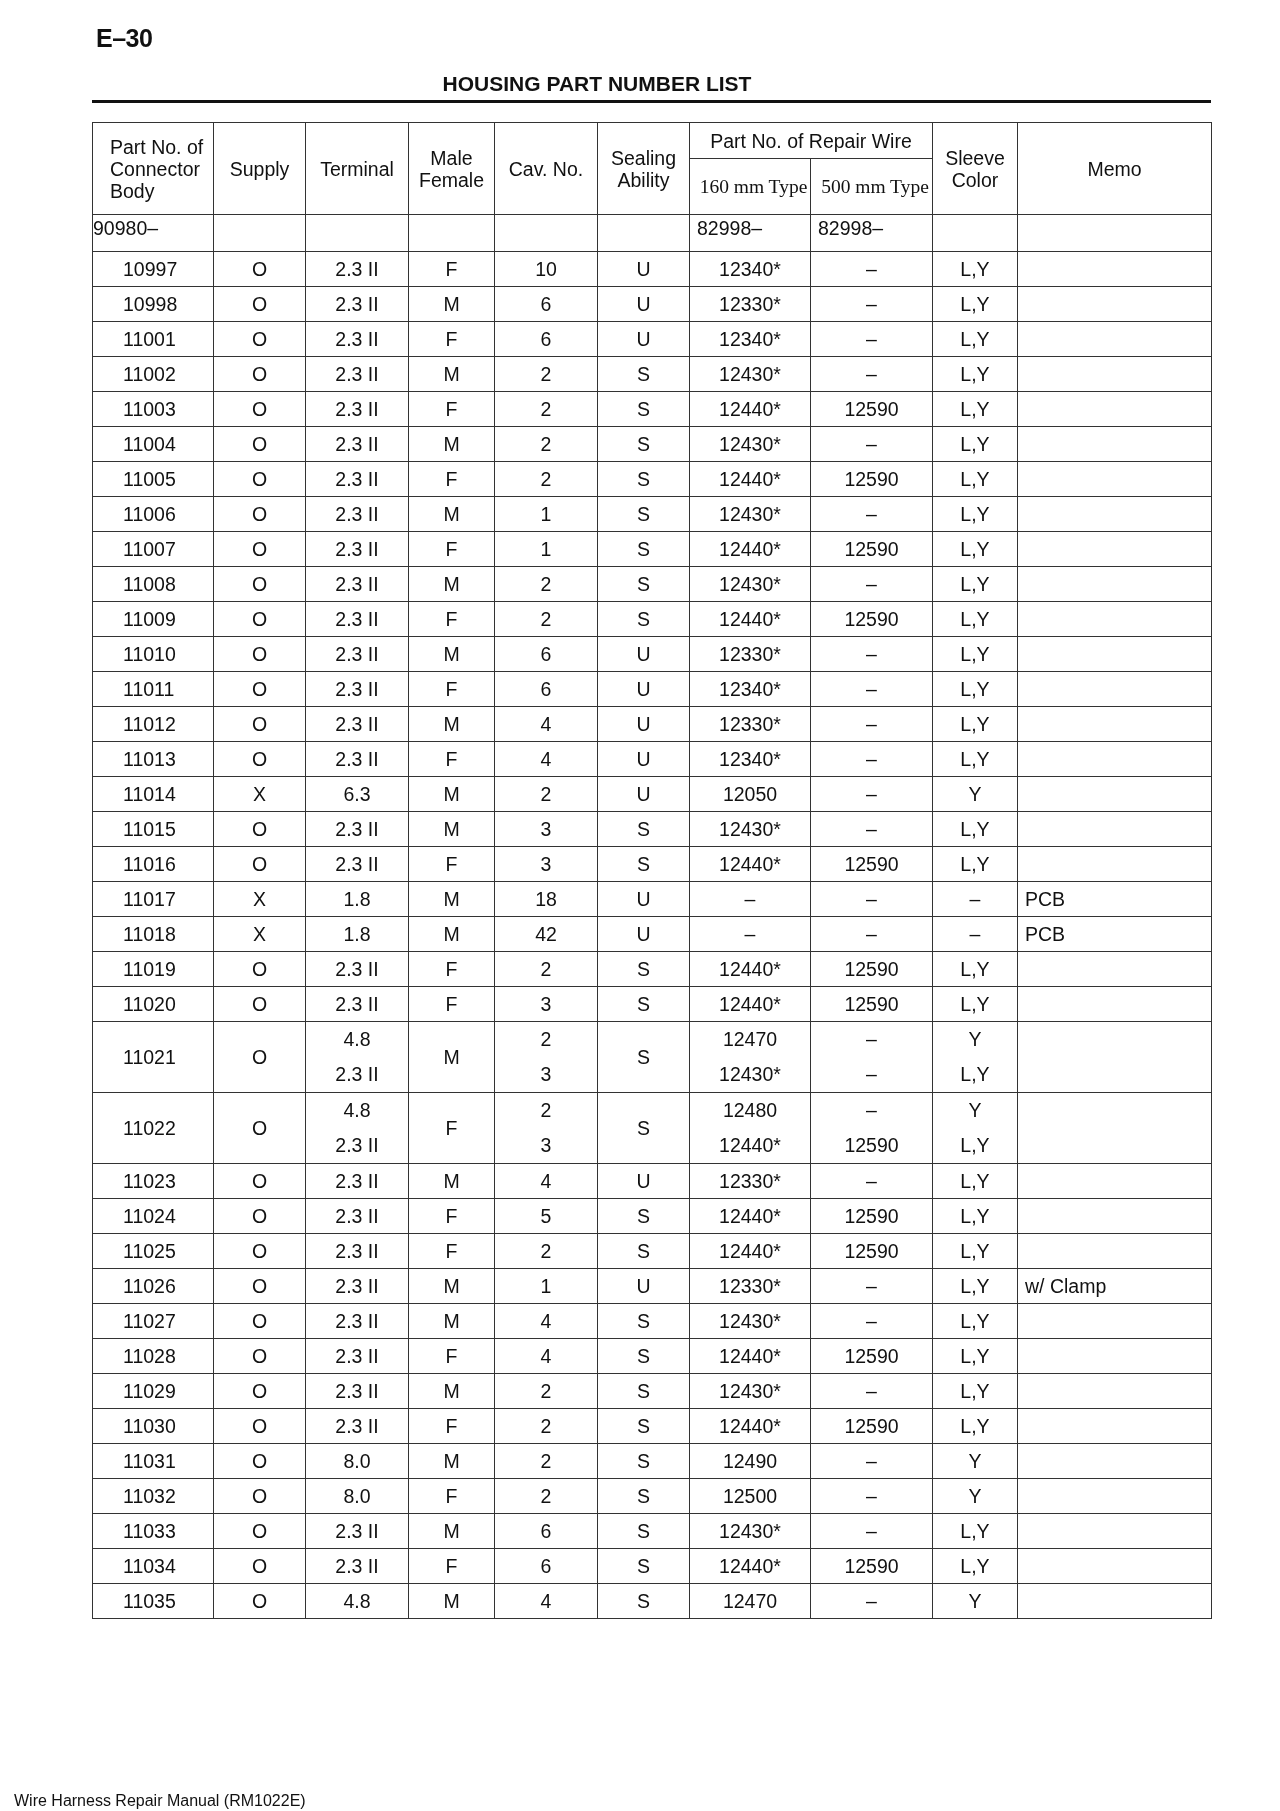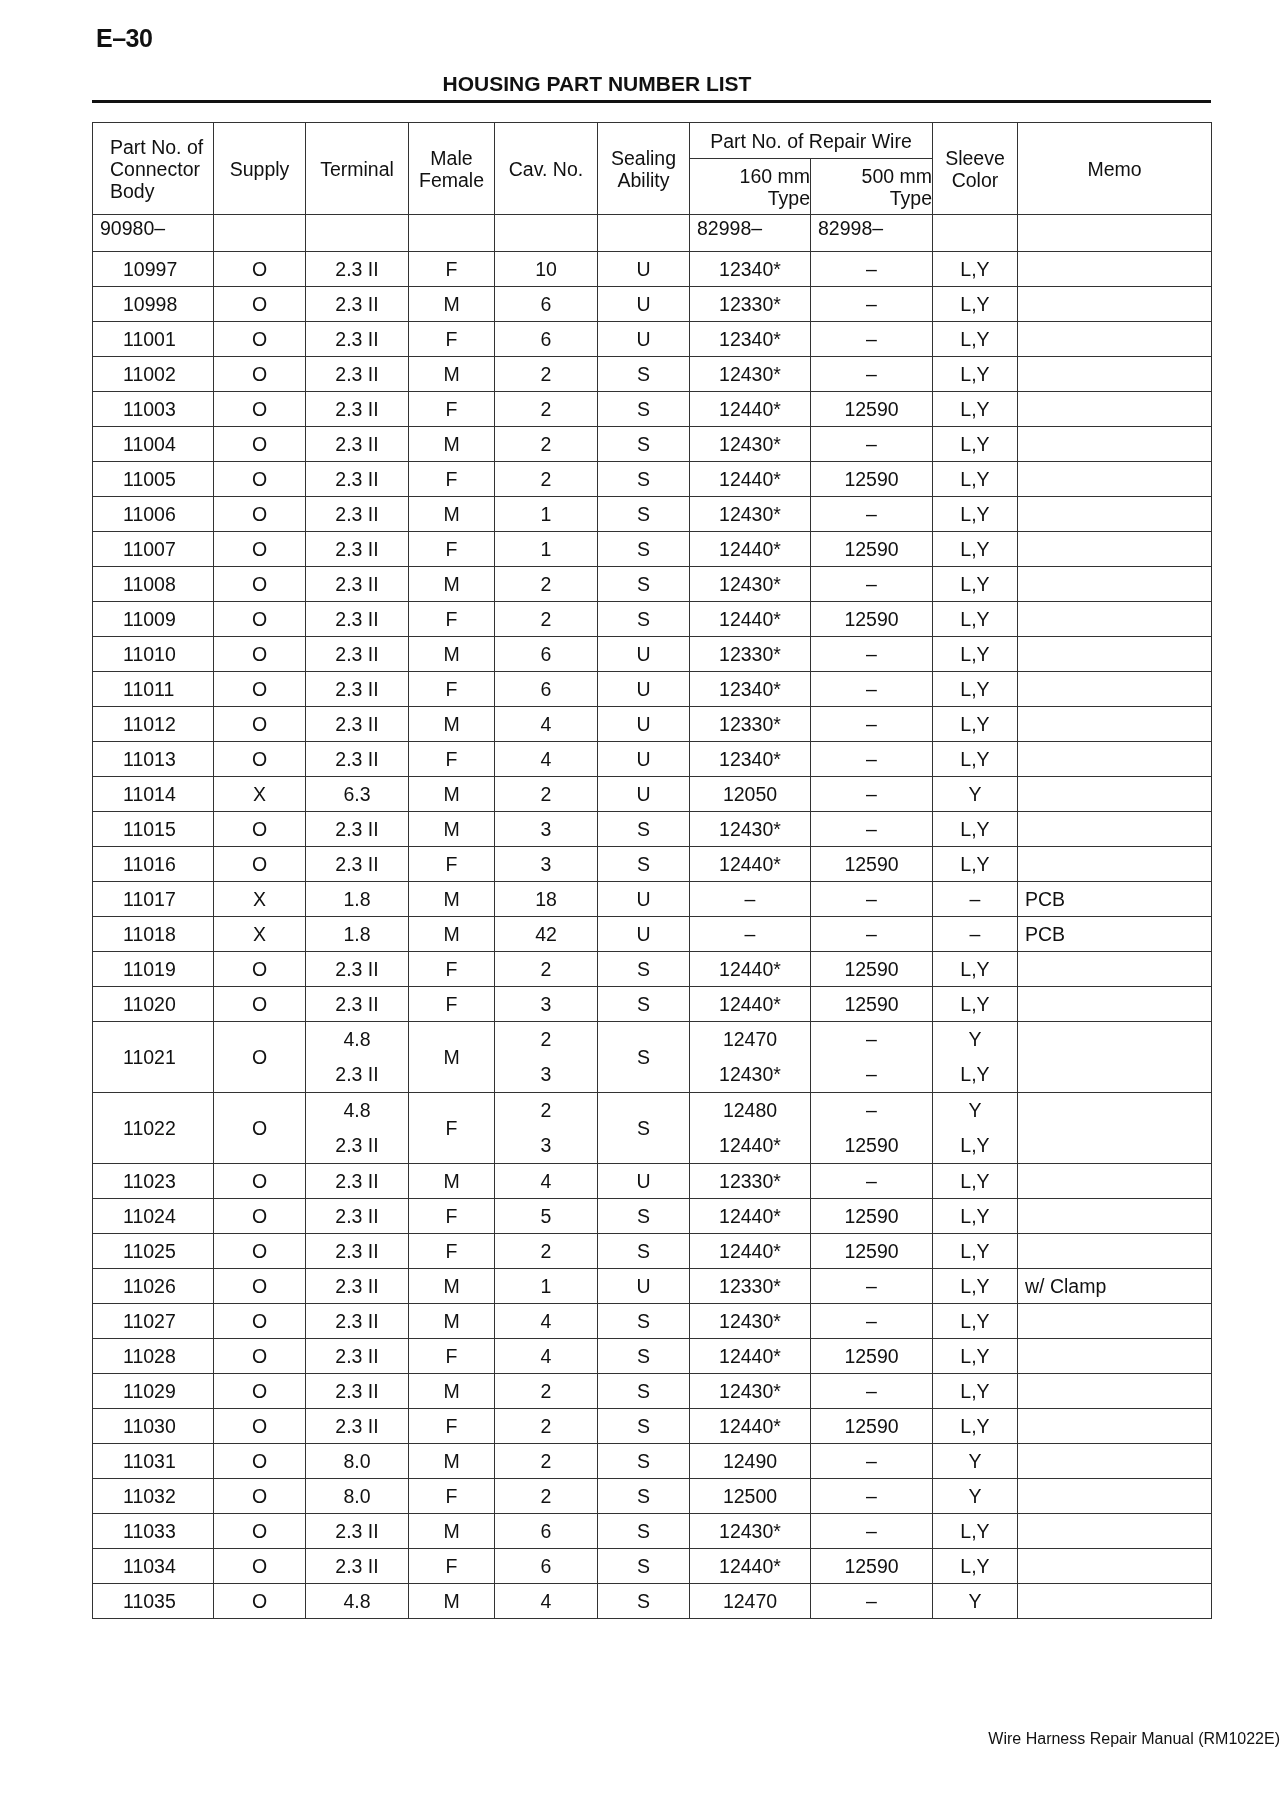--- a/index.html
+++ b/index.html
@@ -24,31 +24,31 @@
     font-size: 19.5px;
   }
   table.parts td, table.parts th {
     border: 1.5px solid #333; padding: 0; font-weight: normal;
     line-height: 22px; vertical-align: middle;
   }
   .hdr th { text-align: center; }
   .hdr .left { text-align: left; padding-left: 17px; }
   .h-main { height: 36px; }
   .h-sub { height: 56px; }
-  .hdr .sub { text-align: right; padding-left: 7px; }
+  .hdr .sub { text-align: center; padding-left: 7px; font-family: Liberation Serif, serif; }
   .prefix td { height: 34px; vertical-align: bottom; border-bottom: none; }
-  .prefix td.pfx { text-align: left; padding-left: 7px; vertical-align: top; padding-top: 2px; }
+  .prefix td.pfx { text-align: left; vertical-align: top; padding-top: 2px; }
   .prefix td.pfx-r { text-align: left; padding-left: 7px; vertical-align: top; padding-top: 2px; }
   tr.row td { height: 34px; text-align: center; }
   tr.row.first td { border-top: none; height: 34px; }
   tr.row td.memo { text-align: left; padding-left: 7px; }
   tr.row td.part { text-align: left; padding-left: 30px; margin-top: 44px; }
   .sub-line { display: block; height: 35px; line-height: 35px; }
   .footer-manual {
-    position: absolute; left: 0; width: 1280px; top: 1730px; text-align: right;
+    position: absolute; left: 0; width: 1280px; top: 1792px; text-align: left;
     font-size: 16px; padding-left: 14px; box-sizing: border-box;
   }
   .page-number {
     position: absolute; left: 81px; top: 1826px; font-size: 31px;
   }
 </style>
 </head>
 <body>
 
 <div class="section-code">E–30</div>

